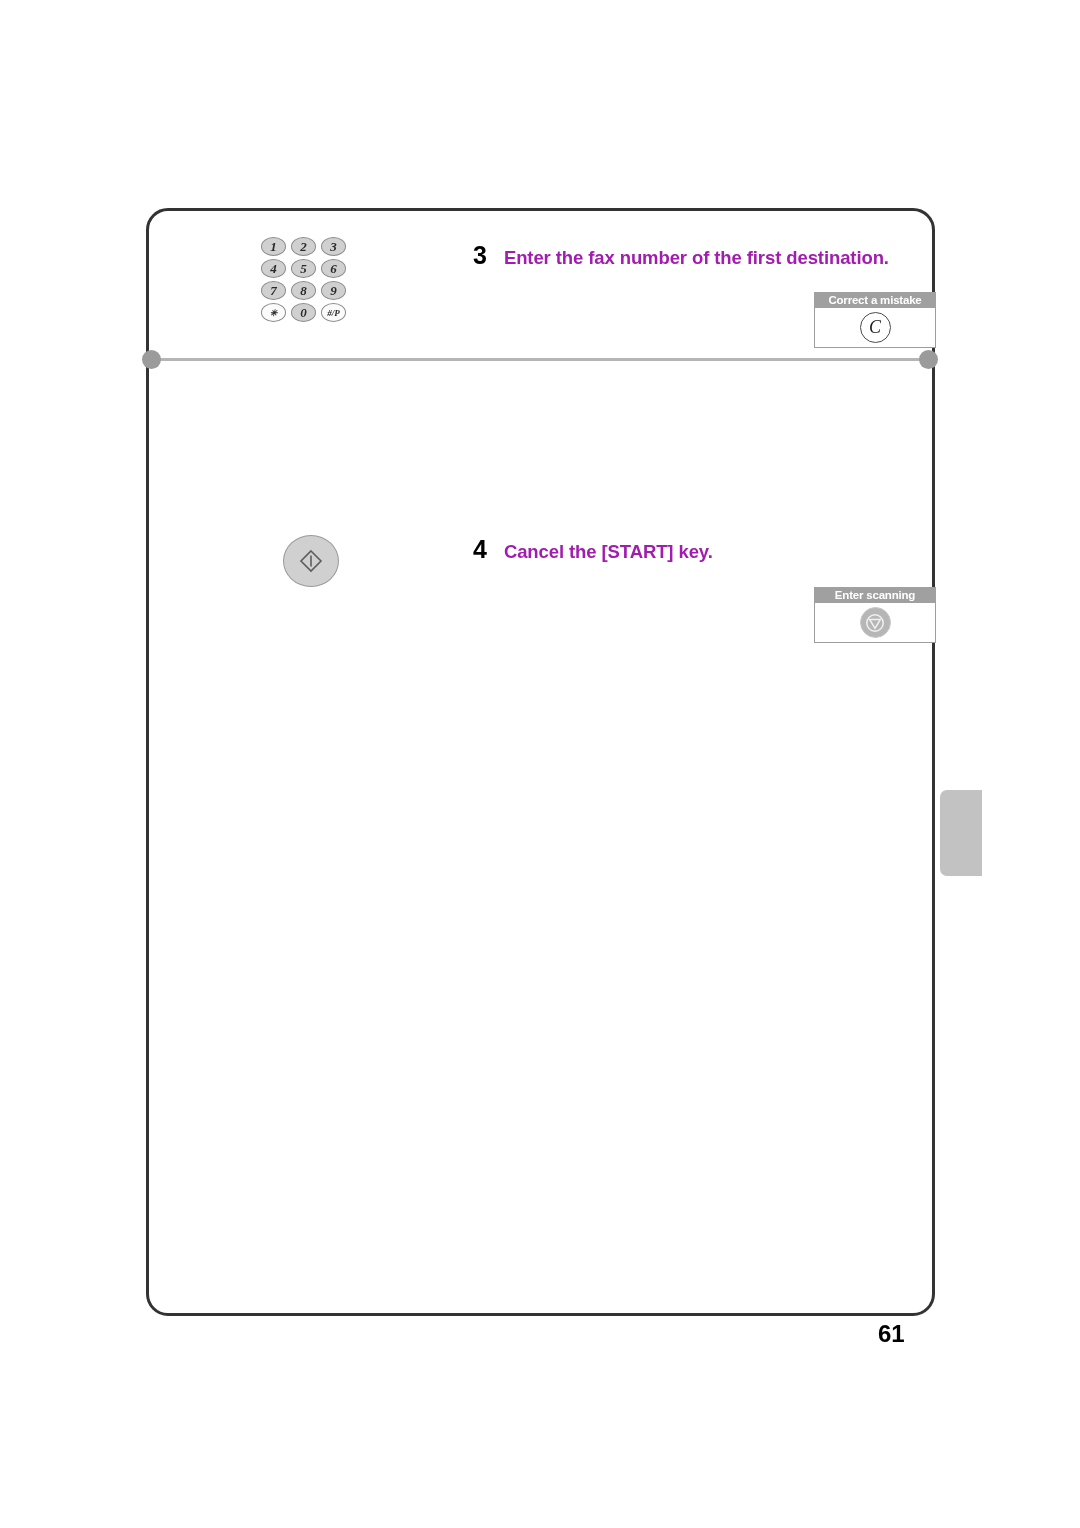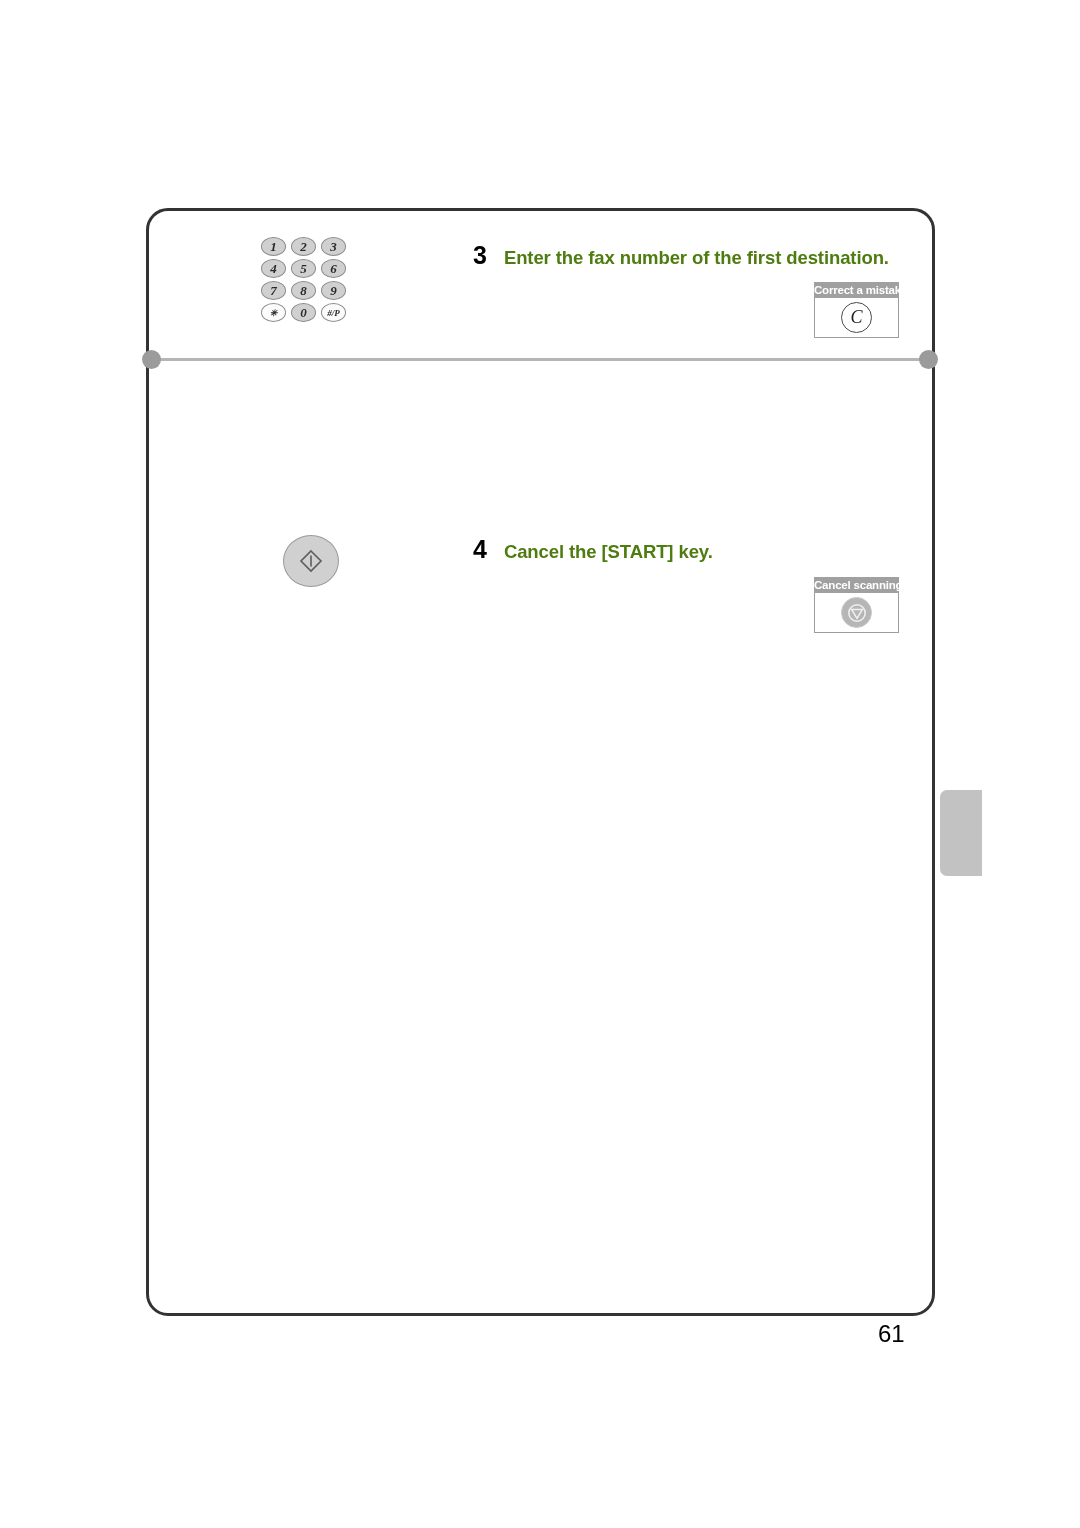--- a/index.html
+++ b/index.html
@@ -67,21 +67,21 @@
   }
   .step-number {
     font-size: 25px;
     font-weight: bold;
     color: #000000;
     margin-right: 17px;
   }
   .step-text {
     font-size: 18.5px;
     font-weight: bold;
-    color: #4d7c0f;
+    color: #a21caf;
     letter-spacing: -0.1px;
     text-align: right;
   }
   #heading-3 { left: 324px; top: 30px; }
   #heading-4 { left: 324px; top: 172px; }
 
   
   #keypad {
     position: absolute;
     left: 112px;
@@ -127,21 +127,22 @@
     border: 1.6px solid #9a9a9a;
     background: #d0d0d0;
     display: flex;
     align-items: center;
     justify-content: center;
   }
 
   
   .callout {
     position: absolute;
-    width: 85px;
+    width: 122px;
+    margin-top: 10px;
   }
   .callout-label {
     background: #a0a0a0;
     color: #ffffff;
     font-size: 11.5px;
     font-weight: bold;
     text-align: center;
     padding: 2px 0 2px 0;
     letter-spacing: -0.2px;
     white-space: nowrap;
@@ -197,21 +198,21 @@
     background: #c2c2c2;
     border-radius: 7px 0 0 7px;
   }
 
   
   #page-number {
     position: absolute;
     left: 878px;
     top: 1320px;
     font-size: 24px;
-    font-weight: normal;
+    font-weight: bold;
     color: #000000;
   }
 </style>
 </head>
 <body>
 
 <div id="page-frame">
 
   <div class="step-row" id="step-row-3">
 
@@ -265,21 +266,21 @@
         <line x1="13" y1="7.5" x2="13" y2="18.5" stroke="#5d5d5d" stroke-width="1.6"></line>
       </svg>
     </div>
 
     <div class="step-heading" id="heading-4">
       <span class="step-number">4</span>
       <span class="step-text">Cancel the [START] key.</span>
     </div>
 
     <div class="callout" id="callout-cancel">
-      <div class="callout-label">Cancel scanning</div>
+      <div class="callout-label">Enter scanning</div>
       <div class="callout-body">
         <div class="stop-key">
           <svg width="22" height="22" viewBox="0 0 22 22">
             <circle cx="11" cy="11" r="8.2" fill="none" stroke="#f0f0f0" stroke-width="1.5"></circle>
             <polygon points="5.6,7.4 16.4,7.4 11,16.4" fill="none" stroke="#f0f0f0" stroke-width="1.5"></polygon>
           </svg>
         </div>
       </div>
     </div>
 

